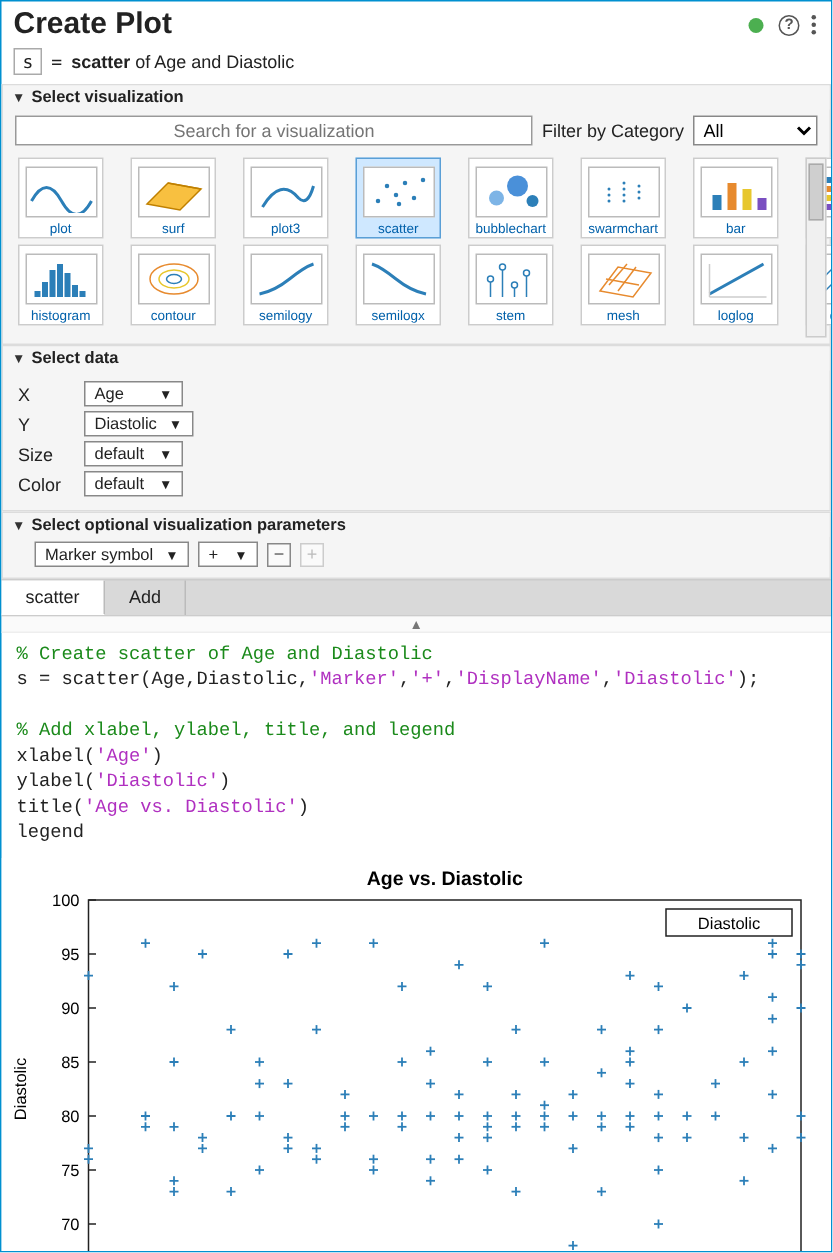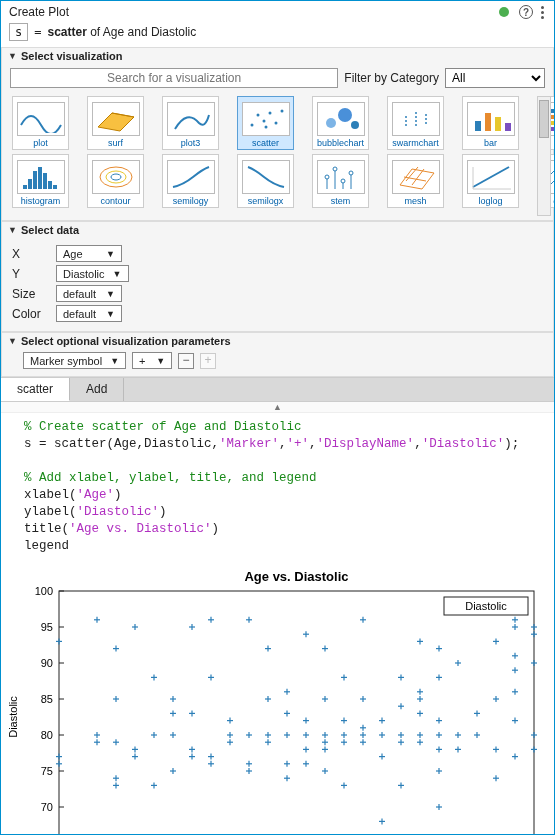--- a/index.html
+++ b/index.html
@@ -1,19 +1,19 @@
 <!DOCTYPE html>
 <html><head>
 <meta charset="utf-8">
 <style>
   * { box-sizing: border-box; }
   html, body { margin:0; padding:0; font-family: Arial, Helvetica, sans-serif; font-size:12px; color:#222; }
   .window { width:555px; height:835px; border:1px solid #0090d0; background:#fff; display:flex; flex-direction:column; overflow:hidden;}
   .titlebar { display:flex; align-items:center; padding:4px 8px 2px 8px;}
-  .title { font-size:12px; font-weight:normal; flex:1;}
+  .title { font-size:20px; font-weight:bold; flex:1;}
   .status-dot { width:10px; height:10px; border-radius:50%; background:#4CAF50; margin:0 6px;}
   .help-icon { width:14px; height:14px; border-radius:50%; border:1.5px solid #555; color:#555;font-weight:bold; font-size:10px; display:flex;align-items:center;justify-content:center; margin:0 4px;}
   .kebab { display:flex; flex-direction:column; gap:2px; margin:0 2px 0 4px;}
   .kebab span{width:3px;height:3px;background:#555;border-radius:50%;}
   .formula-row { display:flex; align-items:center; gap:6px; padding:2px 8px 6px 8px;}
   .s-box { border:1px solid #aaa; padding:1px 5px; font-family:monospace;}
   .formula-eq { font-family:monospace;}
   .formula-txt {}
   .panel { border:1px solid #dcdcdc; background:#f5f5f5; }
   .panel-header { display:flex; align-items:center; gap:4px; background:#f5f5f5; padding:2px 6px; font-size:11px; font-weight:bold;}
@@ -35,21 +35,21 @@
   .dlabel { width:34px;}
   .dbtn { border:1px solid #888; background:#fff; padding:1.5px 6px; font-size:11px; display:flex; align-items:center; gap:8px; min-width:66px; justify-content:space-between;}
   .dbtn .arrow{font-size:9px;}
   .opt-panel { padding-bottom:4px;}
   .opt-row{display:flex; align-items:center; gap:6px; padding:3px 21px;}
   .square-btn{ width:16px; height:16px; border:1px solid #888; background:#fafafa; color:#555; font-size:12px; line-height:12px; text-align:center;}
   .tabs-row{ display:flex; background:#d9d9d9; border-top:1px solid #ccc; border-bottom:1px solid #ccc;}
   .tab{ padding:4px 16px; font-size:12px; border-right:1px solid #bbb;}
   .tab.active{ background:#fff; border-bottom:1px solid #fff;}
   .collapse-bar{ height:12px; display:flex; align-items:center; justify-content:center; color:#777; font-size:9px; background:#fafafa; border-bottom:1px solid #eee;}
-  .code{ font-family: "Courier New", monospace; font-size:12.5px; white-space:pre; padding:6px 10px 8px 10px; line-height:17px;margin-left:13px;}
+  .code{ font-family: "Courier New", monospace; font-size:12.5px; white-space:pre; padding:6px 10px 8px 10px; line-height:17px;}
   .c-cmt{ color:#1b8a1b;}
   .c-str{ color:#b030c0;}
   .plot-area{ flex:1; position:relative; background:#fff;}
   svg.chart{display:block;}
 </style>
 </head>
 <body>
 
 <div class="window">
   <div class="titlebar">
@@ -69,21 +69,21 @@
   </div>
 
   <div class="panel">
     <div class="panel-header">
       <span class="tri">▼</span>
       <span>Select visualization</span>
     </div>
     <div class="search-row">
       <input type="text" class="search-input" placeholder="Search for a visualization" style="">
       <span>Filter by Category</span>
-      <select class="combo" style="width:100px"><option>All</option></select>
+      <select class="combo" style="width:83px"><option>All</option></select>
     </div>
     <div class="gallery-wrap">
       <div class="gallery" id="gallery">
           <div class="thumb">
             <div class="tcanvas">
               <svg width="44" height="28">
                 <path d="M2 20 Q12 2 22 20 T42 20" stroke="#2c7fb8" fill="none" stroke-width="2"></path>
               </svg>
             </div>
             <div class="tlabel">plot</div>

